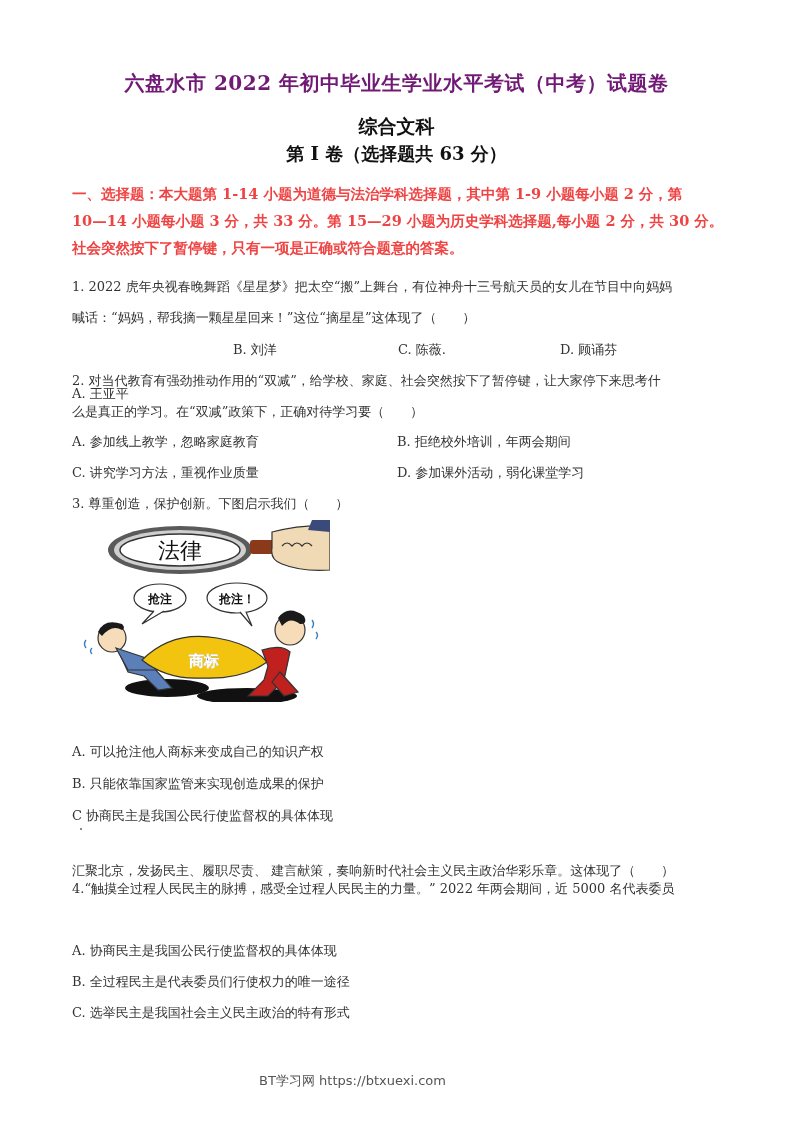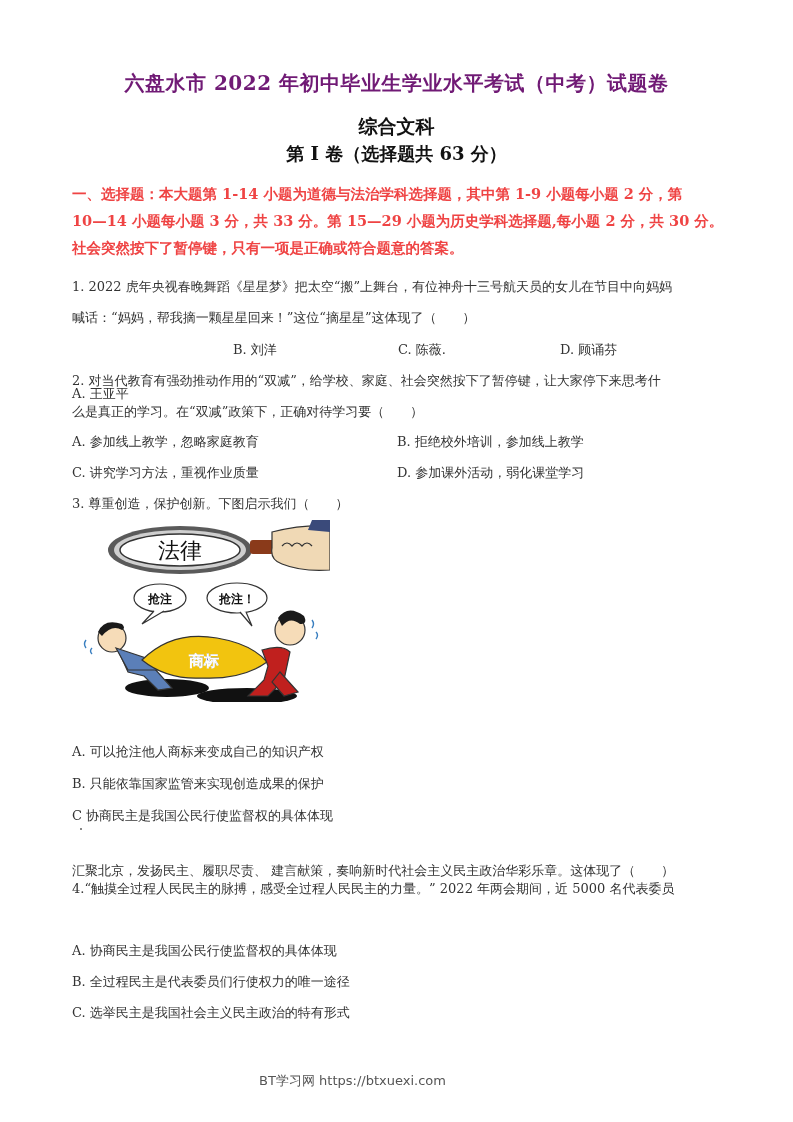--- a/index.html
+++ b/index.html
@@ -32,21 +32,21 @@
   <div class="line" style="top:278px;">1. 2022 虎年央视春晚舞蹈《星星梦》把太空“搬”上舞台，有位神舟十三号航天员的女儿在节目中向妈妈</div>
   <div class="line" style="top:309px;">喊话：“妈妈，帮我摘一颗星星回来！”这位“摘星星”这体现了（　　）</div>
   <div class="opt" style="left:72px;top:341px;margin-top:44px;">A. 王亚平</div>
   <div class="opt" style="left:233px;top:341px;">B. 刘洋</div>
   <div class="opt" style="left:398px;top:341px;">C. 陈薇.</div>
   <div class="opt" style="left:560px;top:341px;">D. 顾诵芬</div>
 
   <div class="line" style="top:372px;">2. 对当代教育有强劲推动作用的“双减”，给学校、家庭、社会突然按下了暂停键，让大家停下来思考什</div>
   <div class="line" style="top:403px;">么是真正的学习。在“双减”政策下，正确对待学习要（　　）</div>
   <div class="opt" style="left:72px;top:433px;">A.  参加线上教学，忽略家庭教育</div>
-  <div class="opt" style="left:397px;top:433px;">B.  拒绝校外培训，参加线上教学</div>
+  <div class="opt" style="left:397px;top:433px;">B.  拒绝校外培训，年两会期间</div>
   <div class="opt" style="left:72px;top:464px;">C.  讲究学习方法，重视作业质量</div>
   <div class="opt" style="left:397px;top:464px;">D.  参加课外活动，弱化课堂学习</div>
 
   <div class="line" style="top:495px;">3. 尊重创造，保护创新。下图启示我们（　　）</div>
 
   <div class="cartoon">
     <svg width="258" height="182" viewBox="0 0 258 182" xmlns="http://www.w3.org/2000/svg">
       <rect x="0" y="0" width="258" height="182" fill="#ffffff"></rect>
 
       <g>

